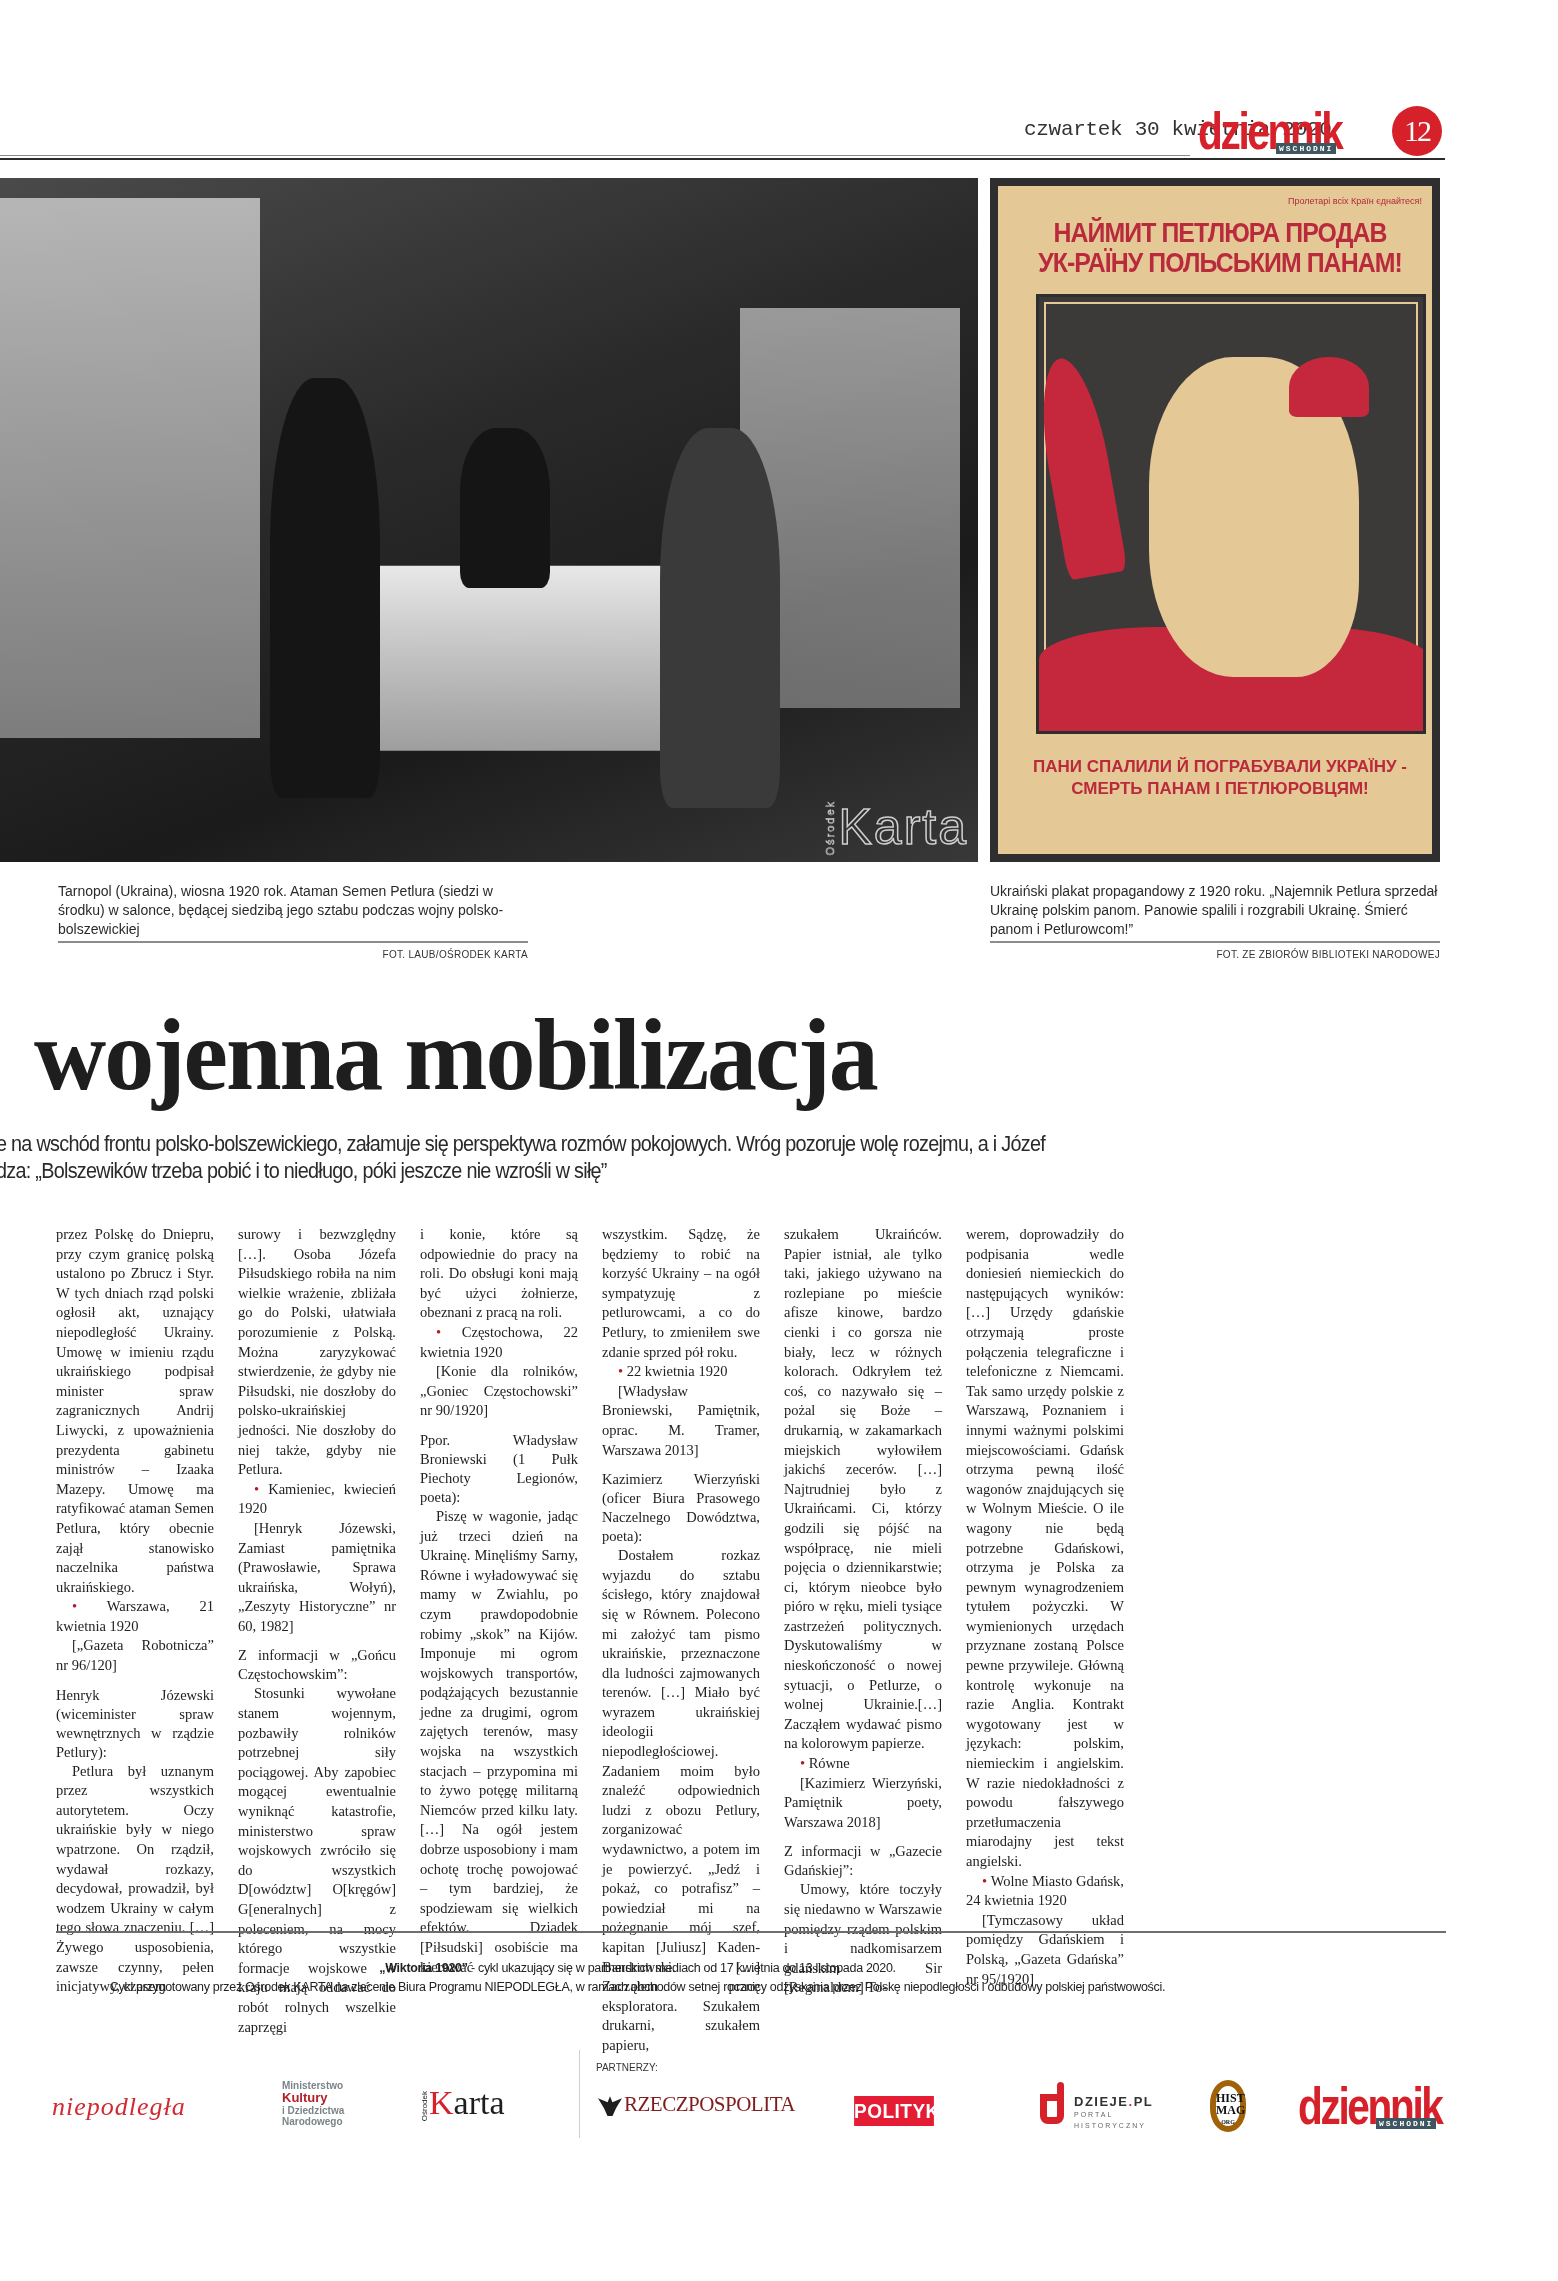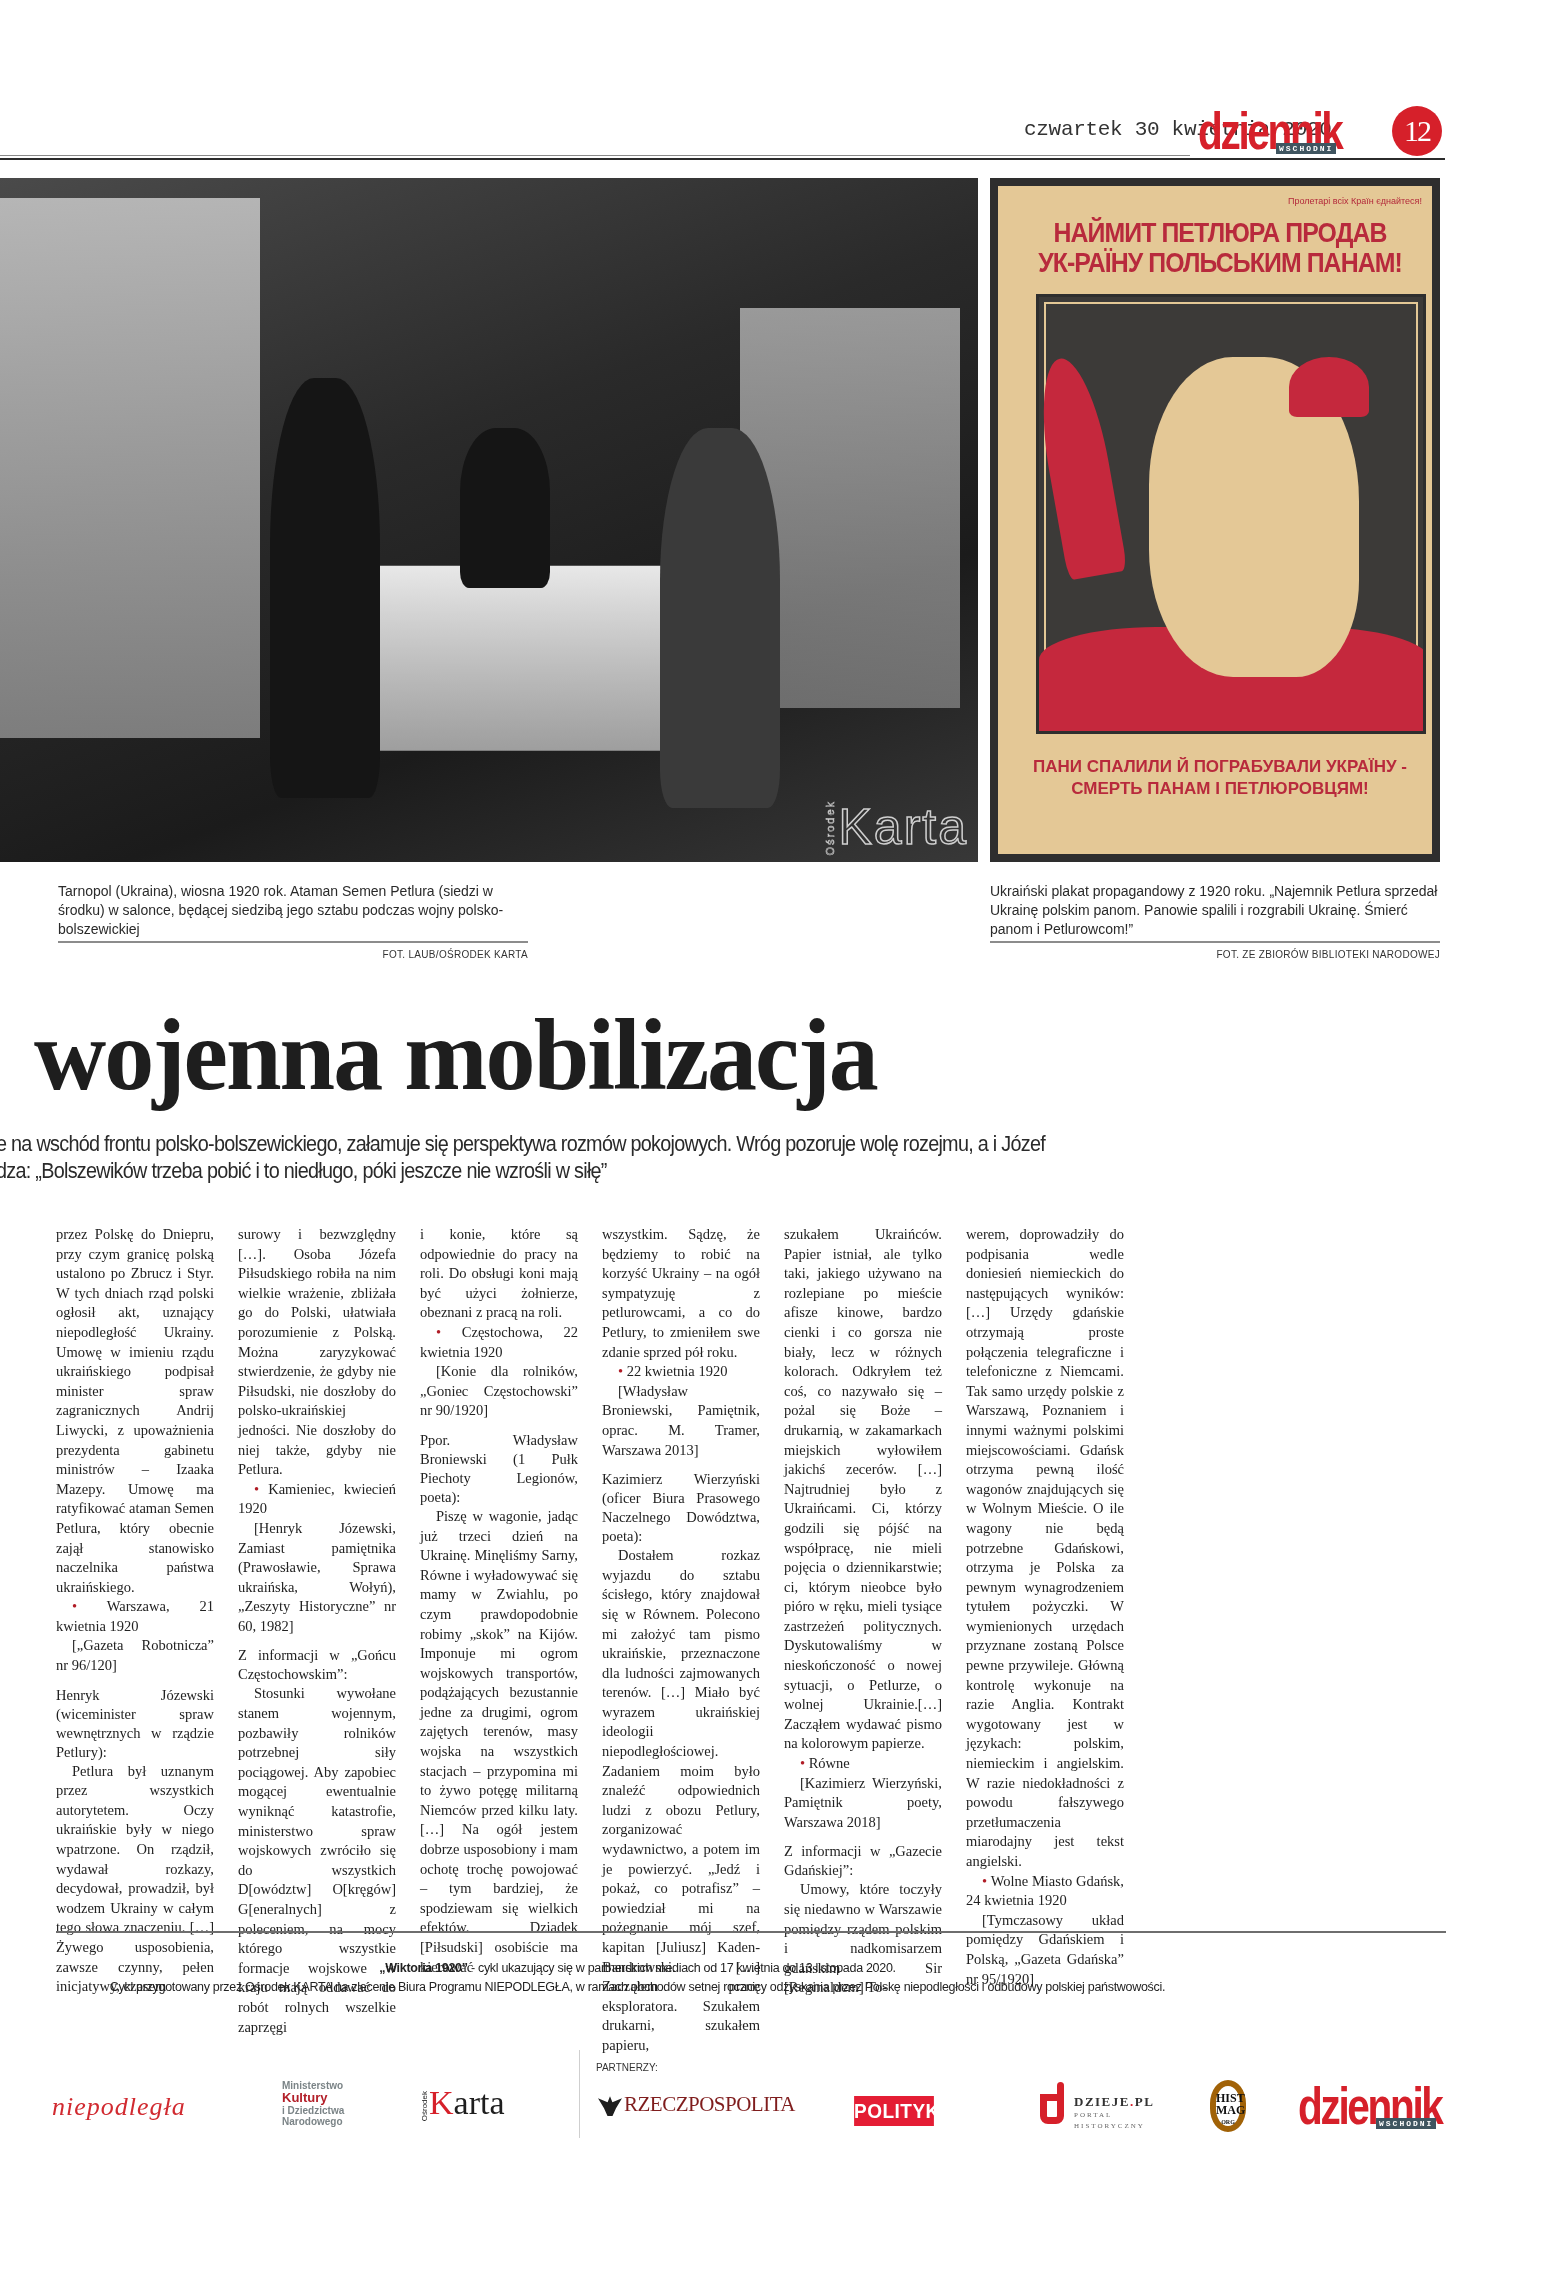--- a/index.html
+++ b/index.html
@@ -63,21 +63,21 @@
     .logo-mkidn .k { color: #b3202a; font-size: 13px; line-height: 14px; }
     .partners-divider { position: absolute; left: 579px; top: 10px; width: 1px; height: 88px; background: #cfcfcf; }
     .partners-label { left: 596px; top: 22px; font-family: "Liberation Sans", sans-serif; font-size: 10px; color: #333; }
     .logo-rz { left: 598px; top: 52px; font-family: "Liberation Serif", serif; font-size: 21px; color: #7f1d1d; letter-spacing: -0.5px; }
     .logo-rz .eagle { display: inline-block; width: 24px; height: 20px; background: #1e1e1e; clip-path: polygon(0 10%,40% 30%,50% 0,60% 30%,100% 10%,75% 60%,60% 100%,40% 100%,25% 60%); vertical-align: middle; margin-right: 2px; }
     .logo-polityka { left: 852px; top: 56px; width: 84px; height: 30px; background: #e41d34; color: #fff; font-family: "Liberation Sans", sans-serif; font-weight: bold; font-size: 20px; line-height: 30px; text-align: center; letter-spacing: 0.5px; transform: scaleX(0.95); }
     .logo-dzieje { left: 1040px; top: 42px; }
     .dzieje-mark { position: absolute; left: 0; top: 0; width: 26px; height: 52px; }
     .dzieje-mark .a { position: absolute; left: 0; top: 12px; width: 24px; height: 30px; border: 7px solid #d6202a; border-radius: 0 0 8px 8px; }
     .dzieje-mark .b { position: absolute; left: 17px; top: 0; width: 7px; height: 16px; background: #d6202a; border-radius: 4px 4px 0 0; }
-    .dzieje-text { position: absolute; left: 34px; top: 12px; font-family: Liberation Serif, serif; white-space: nowrap; }
+    .dzieje-text { position: absolute; left: 34px; top: 12px; font-family: Liberation Sans, sans-serif; white-space: nowrap; }
     .dzieje-text .t { font-size: 13px; font-weight: bold; color: #333; letter-spacing: 1.5px; }
     .dzieje-text .t i { color: #d6202a; font-style: normal; }
     .dzieje-text .s { font-size: 7px; color: #666; letter-spacing: 2px; line-height: 11px; }
     .logo-histmag { left: 1210px; top: 40px; width: 36px; height: 52px; border: 6px solid #a16207; border-radius: 50% / 45%; font-family: "Liberation Serif", serif; font-weight: bold; font-size: 12px; line-height: 12px; text-align: center; padding-top: 6px; color: #111; }
     .logo-histmag small { font-size: 6px; display: block; }
     .logo-dziennik { left: 1298px; top: 40px; width: 180px; height: 52px; }
 
     
     .karta-small { left: 420px; top: 44px; font-family: "Liberation Serif", serif; font-size: 34px; color: #1e1e1e; }
   </style>

